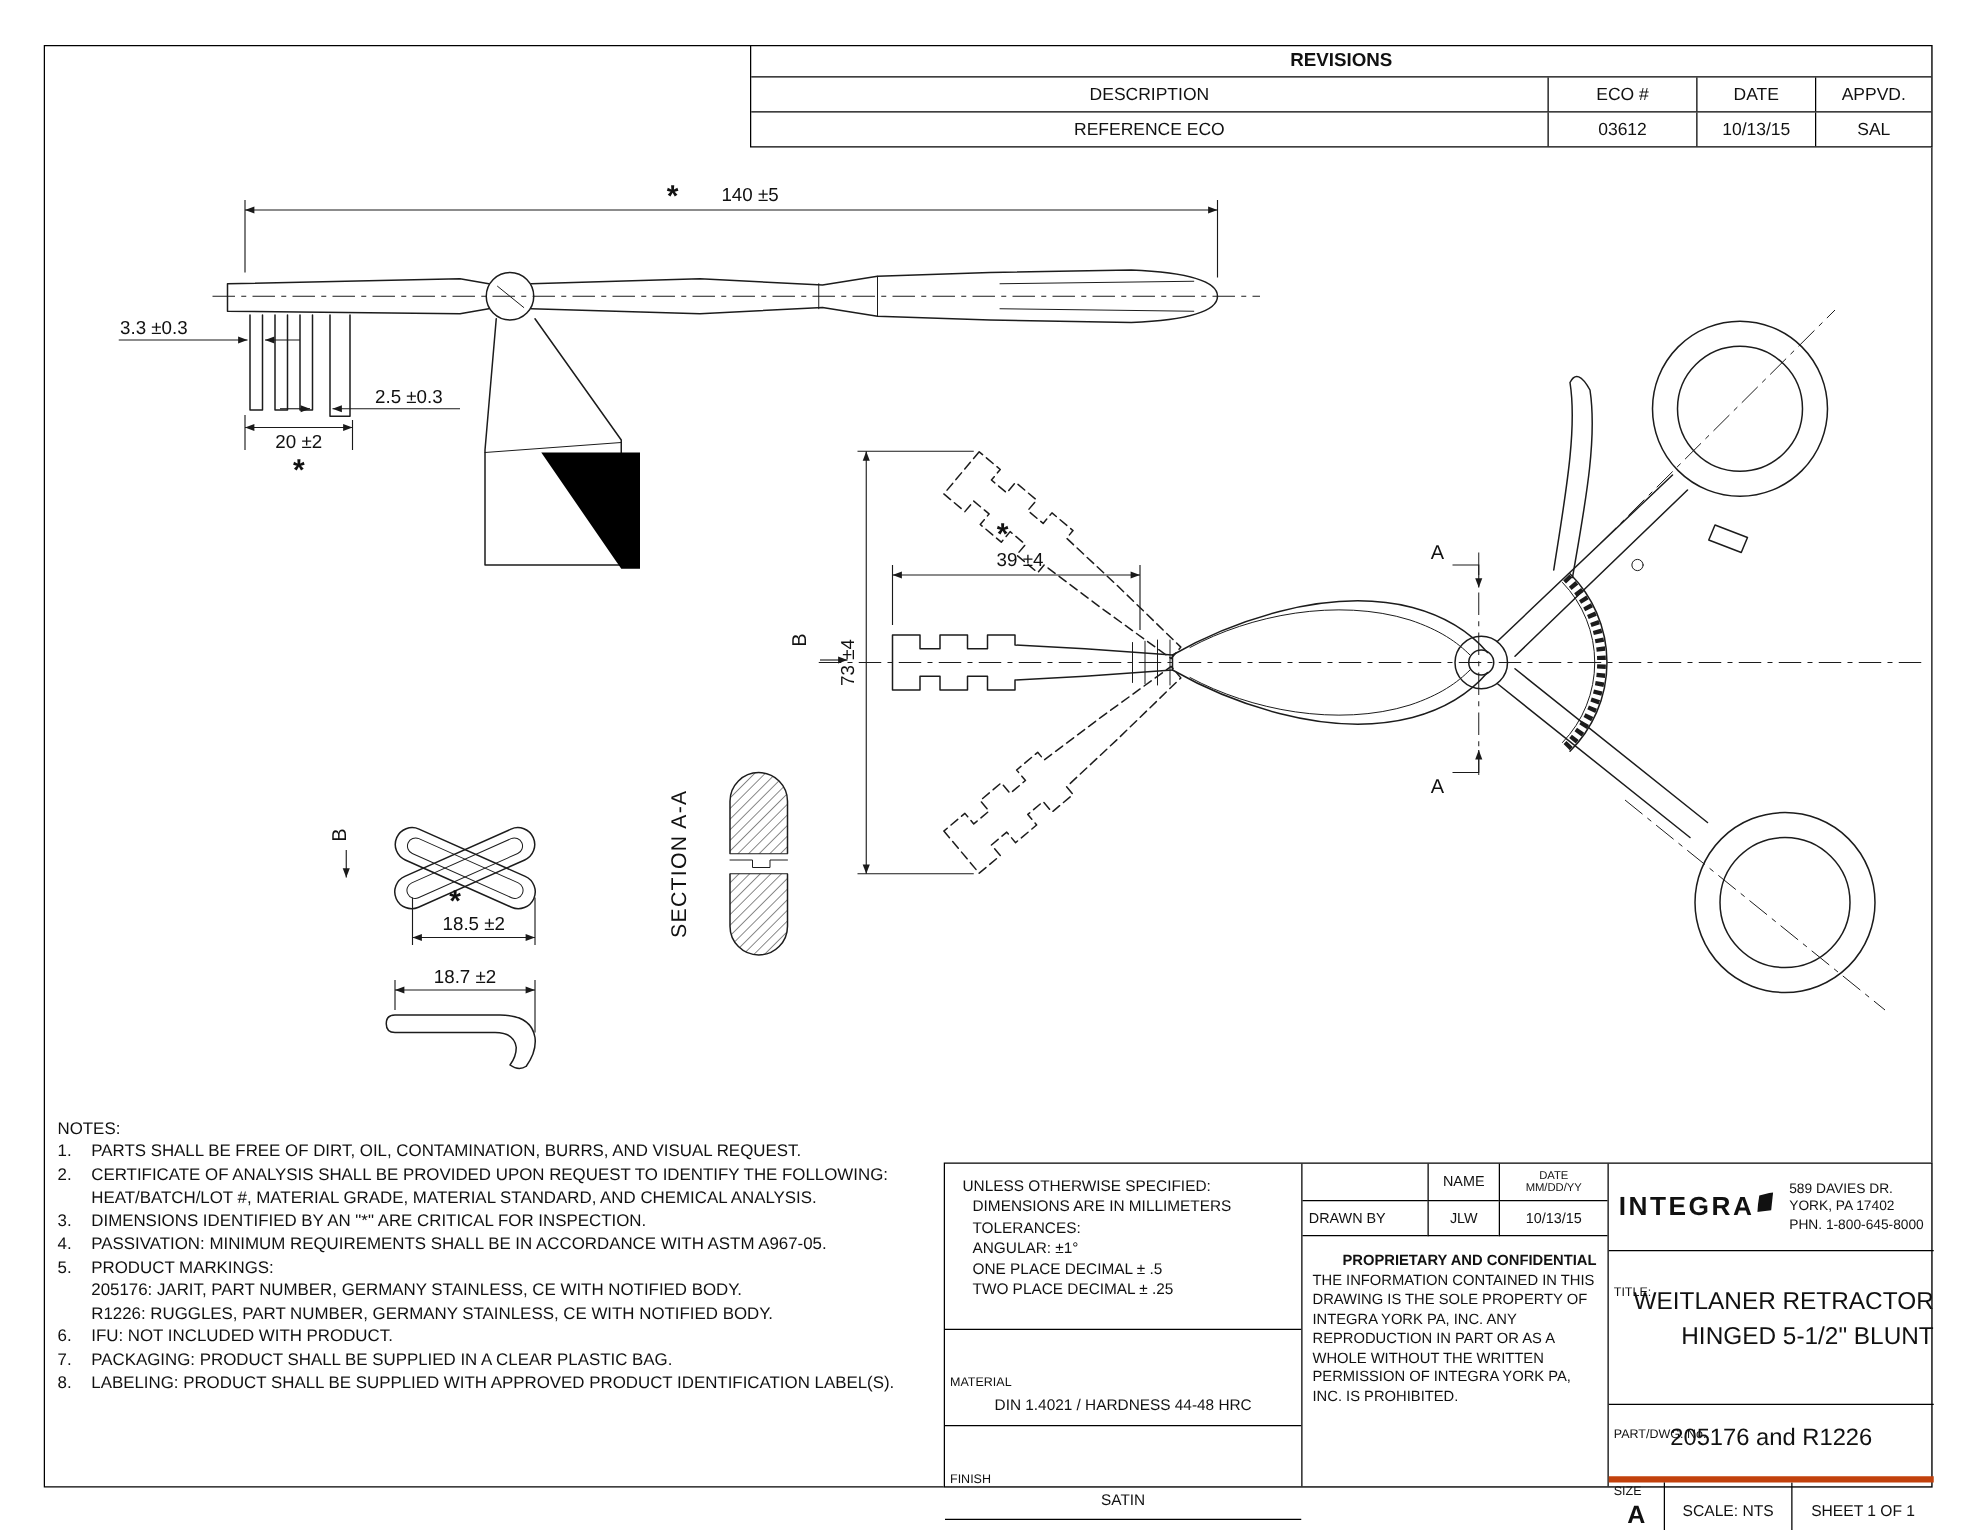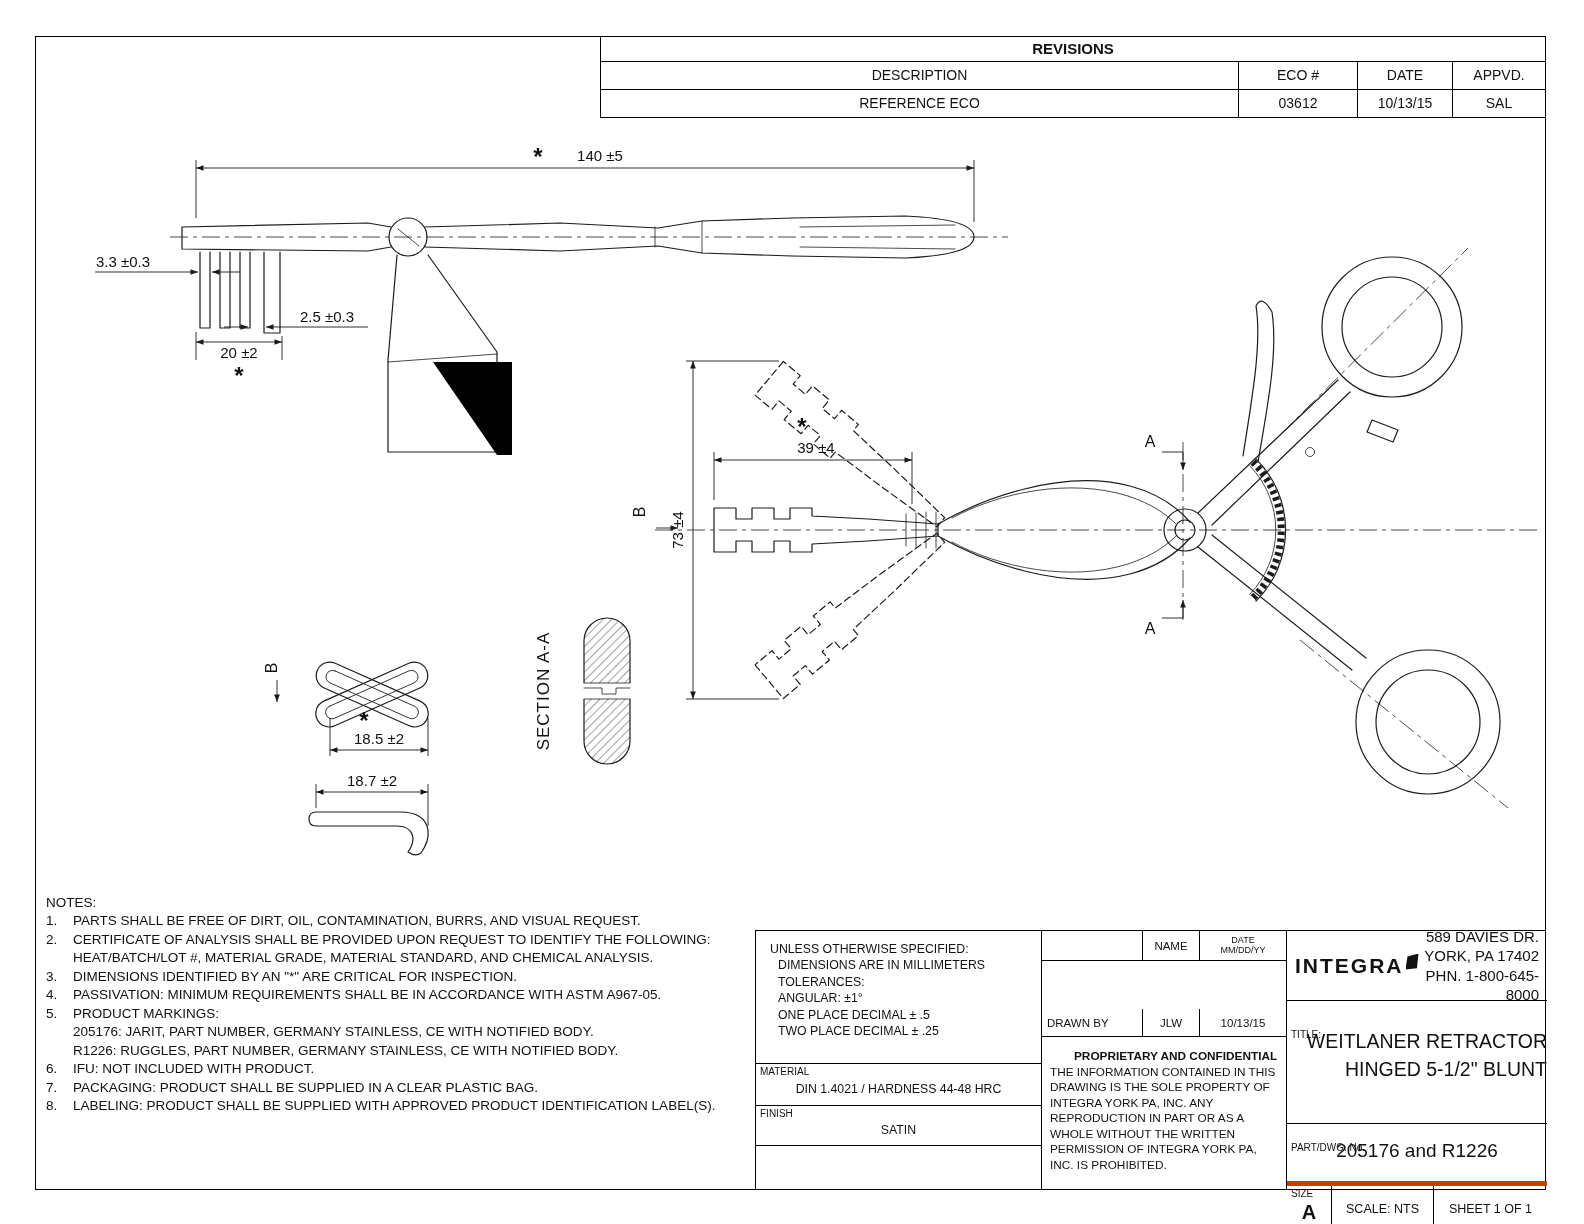--- a/index.html
+++ b/index.html
@@ -39,47 +39,47 @@
   .note-num{width:27px;flex:none;}
   .note-text{flex:1;max-width:682px;}
 
   
   .title-block{position:absolute;left:755px;top:930px;width:791px;height:260px;border:1.6px solid #000;
                background:#fff;box-sizing:border-box;}
   .tb-col{position:absolute;top:0;height:100%;box-sizing:border-box;}
   .tb-left{left:0;width:285px;}
   .tb-mid{left:285px;width:245px;border-left:1px solid #000;}
   .tb-right{left:530px;width:261px;border-left:1px solid #000;}
-  .tb-box{position:relative;box-sizing:border-box;}
+  .tb-box{position:relative;box-sizing:border-box;margin-top:35px;}
   .tb-label{position:absolute;top:2px;left:4px;font-size:10px;}
   .tb-tol{height:133px;border-bottom:1px solid #000;padding:10px 4px 0 14px;font-size:12.3px;line-height:1.34;box-sizing:border-box;}
   .tb-tol .indent{margin-left:8px;}
   .tb-material{height:42px;border-bottom:1px solid #000;}
   .tb-finish{height:40px;border-bottom:1px solid #000;}
   .tb-dns{height:45px;}
   .tb-center{display:flex;align-items:center;justify-content:center;height:100%;font-size:12.3px;box-sizing:border-box;}
   .tb-material .tb-center,.tb-finish .tb-center{padding-top:8px;}
 
   .nm-grid{display:grid;grid-template-columns:100px 57px 87px;font-size:11.5px;}
   .nm-cell{box-sizing:border-box;border-bottom:1px solid #000;display:flex;align-items:center;justify-content:center;text-align:center;}
   .nm-cell.c2,.nm-cell.c3{border-left:1px solid #000;}
   .nm-r1{height:30px;}
-  .nm-r2{height:28px;margin-top:48px;}
+  .nm-r2{height:28px;}
   .nm-lbl{justify-content:flex-start;padding-left:5px;}
   .nm-date2{font-size:9px;line-height:1.1;}
   .proprietary{padding:12px 8px 0 8px;font-size:11.8px;line-height:1.32;}
   .prop-head{font-weight:bold;margin-left:24px;}
 
   .tb-logo{height:70px;border-bottom:1px solid #000;display:flex;align-items:center;justify-content:space-between;
            padding:4px 8px 4px 8px;box-sizing:border-box;}
   .logo-wrap{display:flex;align-items:flex-start;}
   .logo-text{font-size:21px;font-weight:bold;letter-spacing:2px;}
   .logo-mark{display:inline-block;width:13px;height:16px;background:#111;margin-left:2px;
              clip-path:polygon(15% 18%,100% 0%,88% 92%,0% 100%);}
-  .logo-addr{font-size:15px;line-height:1.3;text-align:right;}
+  .logo-addr{font-size:11px;line-height:1.3;text-align:left;}
   .tb-title{height:97px;border-bottom:1px solid #000;position:relative;box-sizing:border-box;}
   .title-lines{margin-top:26px;text-align:right;font-size:19.5px;line-height:1.45;}
   .tb-part{height:46px;border-bottom:5px solid #c2410c;position:relative;box-sizing:border-box;}
   .part-value{text-align:center;font-size:19px;margin-top:16px;}
   .tb-bottom{height:46px;display:flex;box-sizing:border-box;}
   .size-cell{width:45px;border-right:1px solid #000;position:relative;box-sizing:border-box;}
   .size-val{text-align:center;font-size:20px;font-weight:600;margin-top:15px;}
   .scale-cell{width:102px;border-right:1px solid #000;display:flex;align-items:center;justify-content:center;font-size:12.5px;box-sizing:border-box;}
   .sheet-cell{flex:1;display:flex;align-items:center;justify-content:center;font-size:12.5px;}
 </style>

